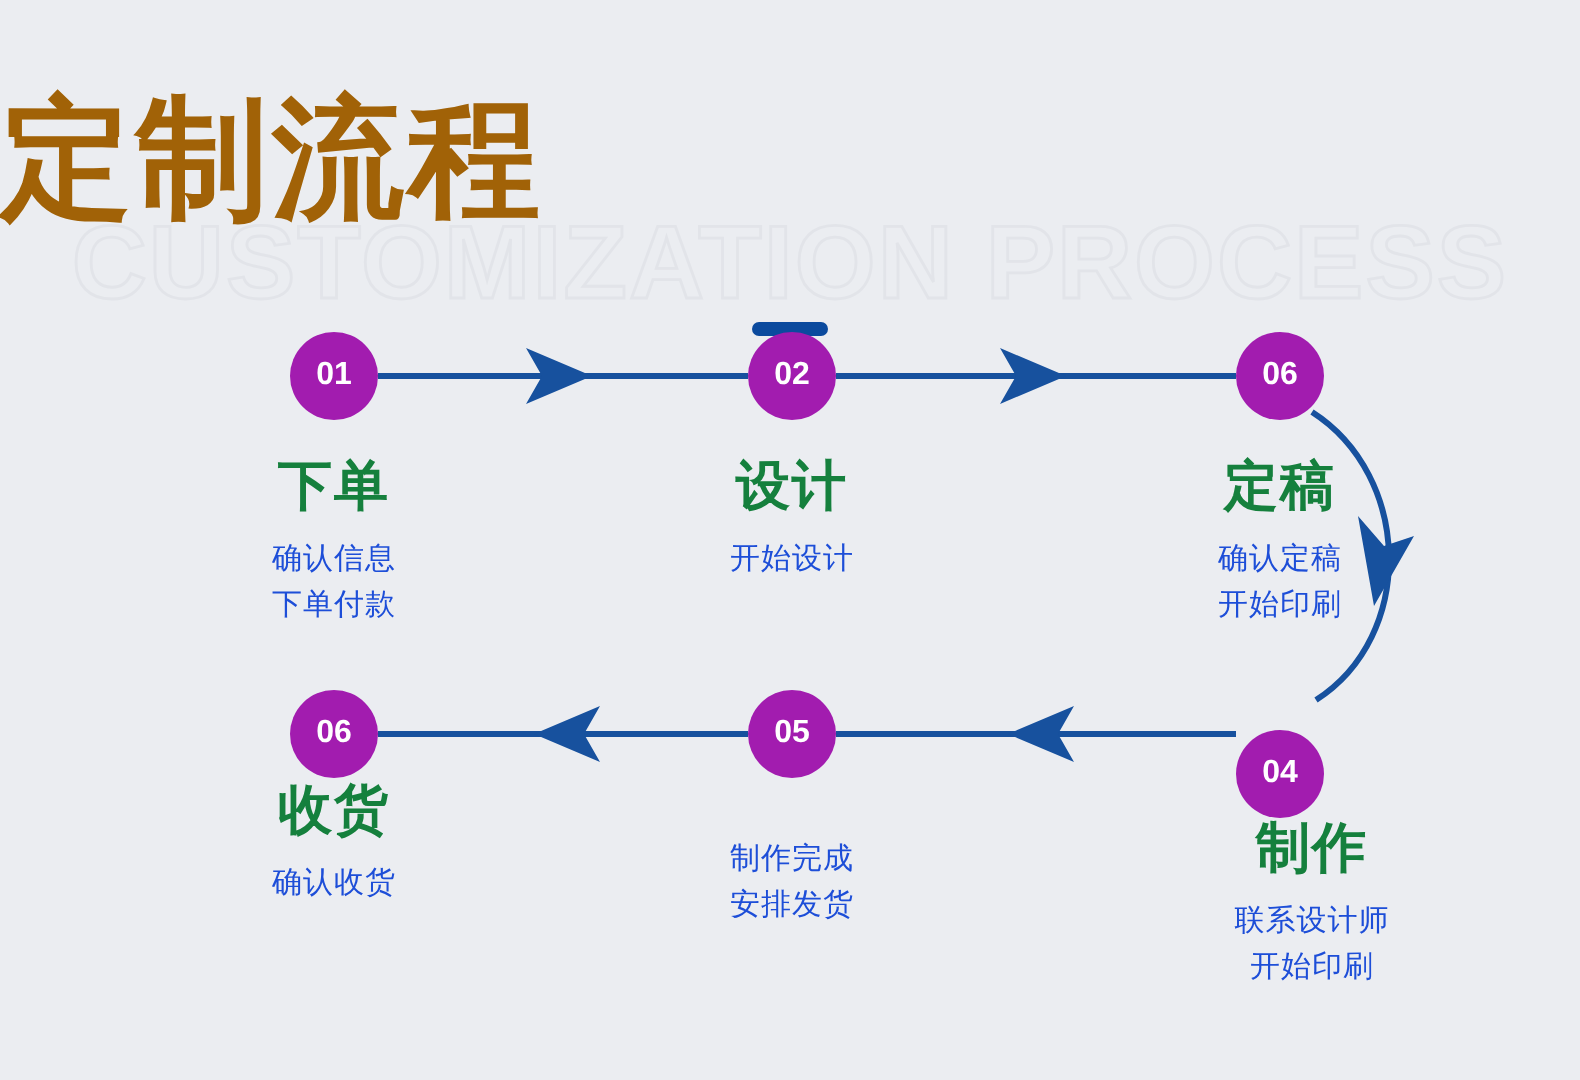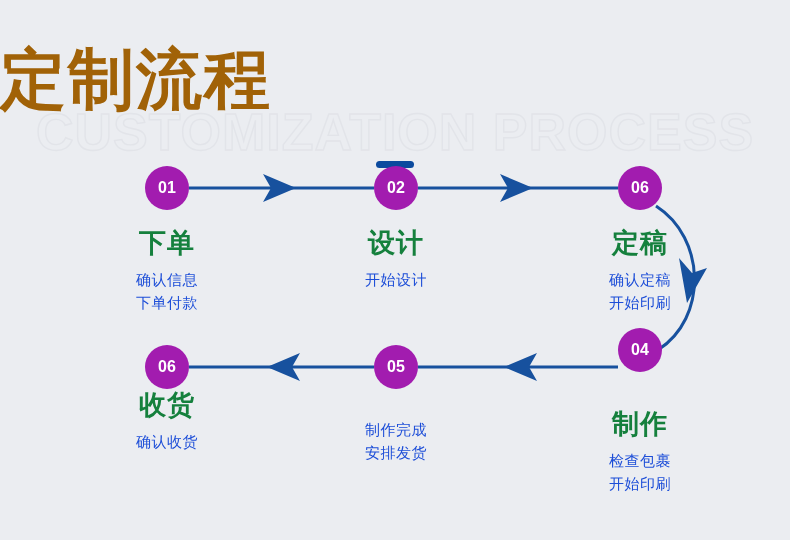--- a/index.html
+++ b/index.html
@@ -180,27 +180,27 @@
     <span>06</span>
   </div>
   <div class="step-label" style="left:640px; top:228px;">
     <div class="step-title">定稿</div>
     <div class="step-sub">
       <div>确认定稿</div>
       <div>开始印刷</div>
     </div>
   </div>
 
-  <div class="step-circle" style="left:640px; top:350px;text-align:right;">
+  <div class="step-circle" style="left:640px; top:387px;text-align:right;">
     <span>04</span>
   </div>
-  <div class="step-label" style="left:640px; top:409px;">
+  <div class="step-label" style="left:656px; top:409px;">
     <div class="step-title">制作</div>
     <div class="step-sub">
-      <div>检查包裹</div>
+      <div>联系设计师</div>
       <div>开始印刷</div>
     </div>
   </div>
 
   <div class="step-circle" style="left:396px; top:367px;justify-content:center;">
     <span>05</span>
   </div>
   <div class="step-label" style="left:396px; top:409px;">
     <div class="step-sub">
       <div>制作完成</div>

